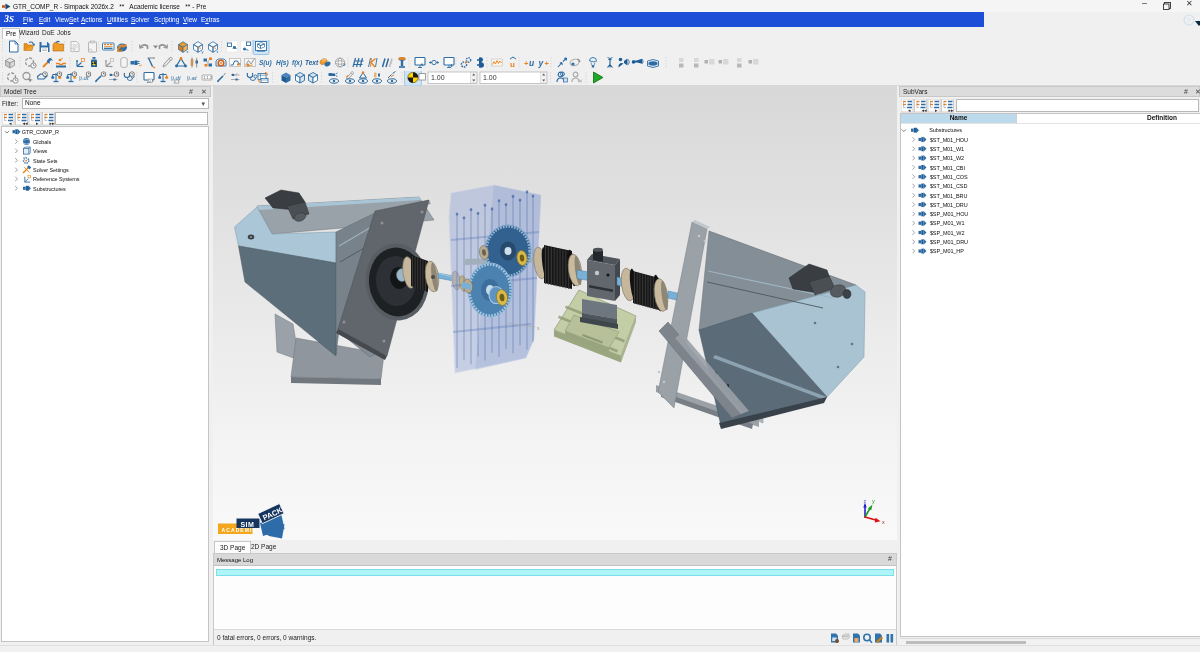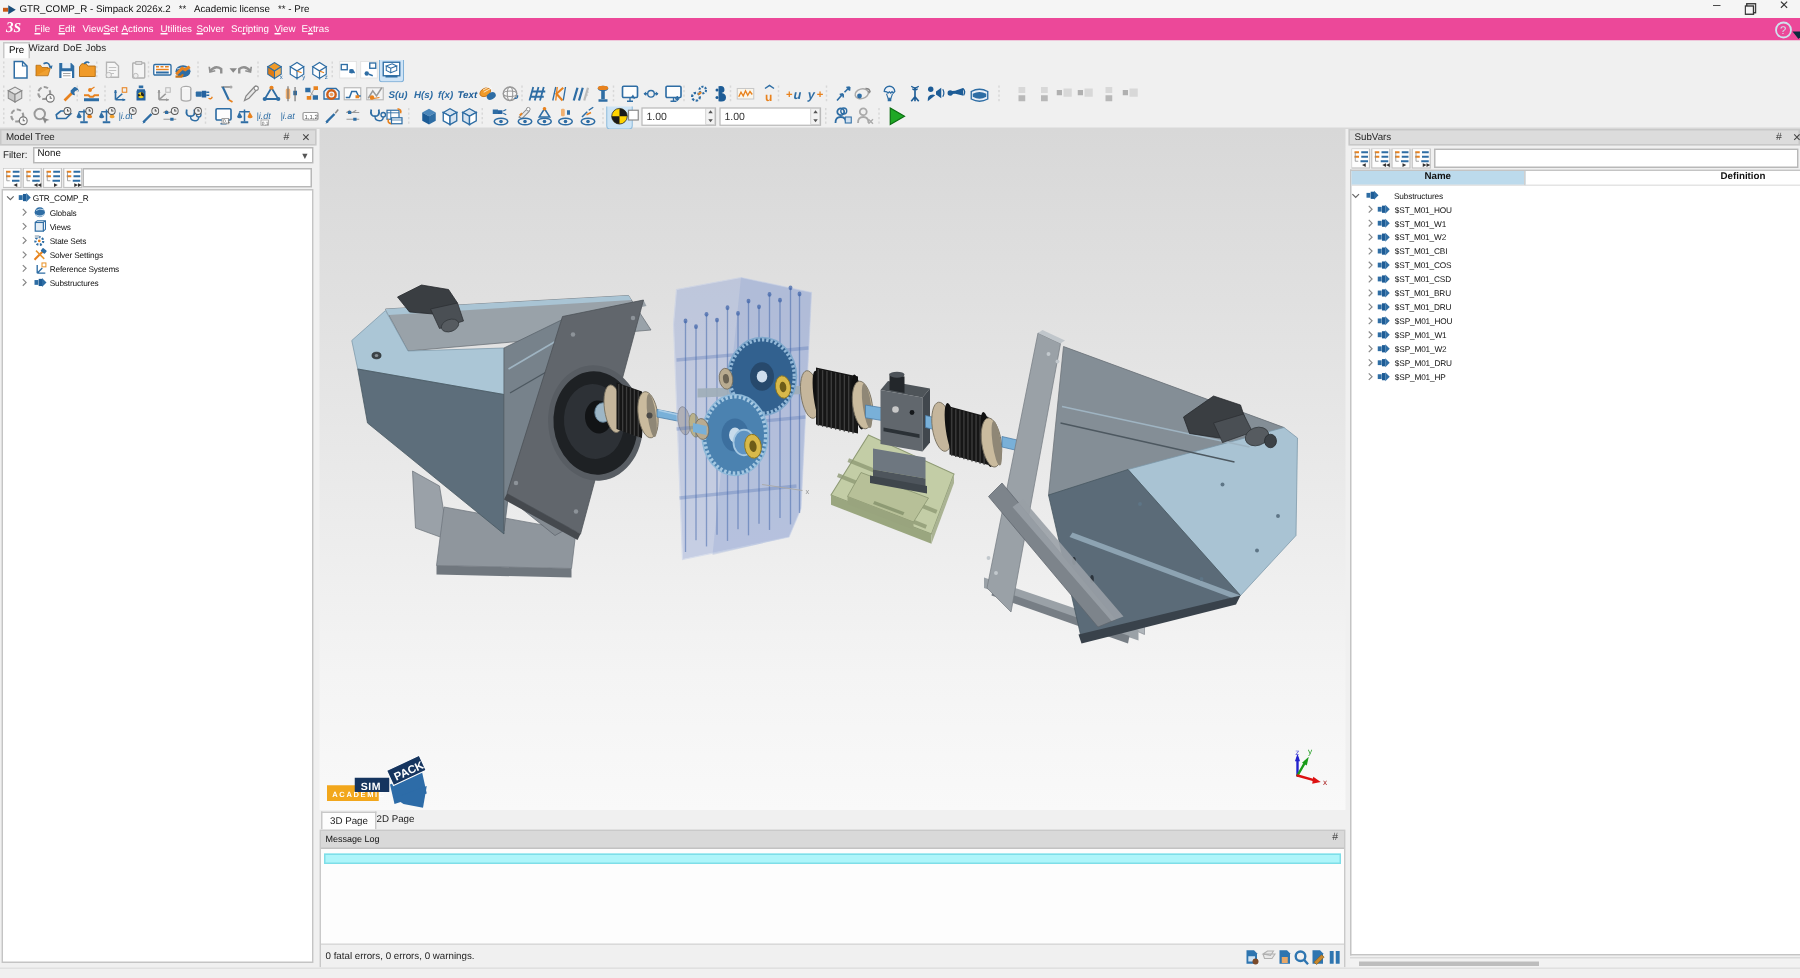--- a/index.html
+++ b/index.html
@@ -1,21 +1,21 @@
 <!DOCTYPE html>
 <html><head>
 <meta charset="utf-8">
 <style>
 * { margin:0; padding:0; box-sizing:border-box; }
 html,body { width:1200px; height:652px; overflow:hidden; font-family:"Liberation Sans", sans-serif; }
 #app { position:relative; width:1200px; height:652px; background:#f0f0f0; }
 .abs { position:absolute; }
 #titlebar { left:0; top:0; width:1200px; height:12px; background:#f5f5f5; }
 #titletext { left:13px; top:2.5px; font-size:6.5px; color:#111; }
-#menubar { left:0; top:12px; width:1200px; height:15px; background:#ec4899; }
+#menubar { left:0; top:12px; width:984px; height:15px; background:#1d4ed8; }
 .menuitem { position:absolute; top:4px; font-size:6.5px; color:#fff; }
 #modetabs { left:0; top:27px; width:1200px; height:12px; background:#f0f0f0; }
 .mtab { position:absolute; top:1px; height:11px; font-size:6.5px; color:#222; padding:1px 3px 0 3px; }
 .mtab.sel { background:#fdfdfd; border:1px solid #c8c8c8; border-bottom:none; color:#000; }
 #toolbars { left:0; top:39px; width:1200px; height:47px; background:#f0f0f0; border-bottom:1px solid #d8d8d8; }
 .tbrow { position:absolute; left:0; width:1200px; height:15px; }
 #leftpanel { left:0; top:86px; width:211px; height:566px; background:#f0f0f0; }
 #lp-head { left:0; top:0; width:211px; height:11px; background:#dcdcdc; border:1px solid #c8c8c8; }
 .paneltitle { font-size:6.5px; color:#222; }
 #lp-filter-label { left:2px; top:14px; font-size:6.5px; color:#222; }

